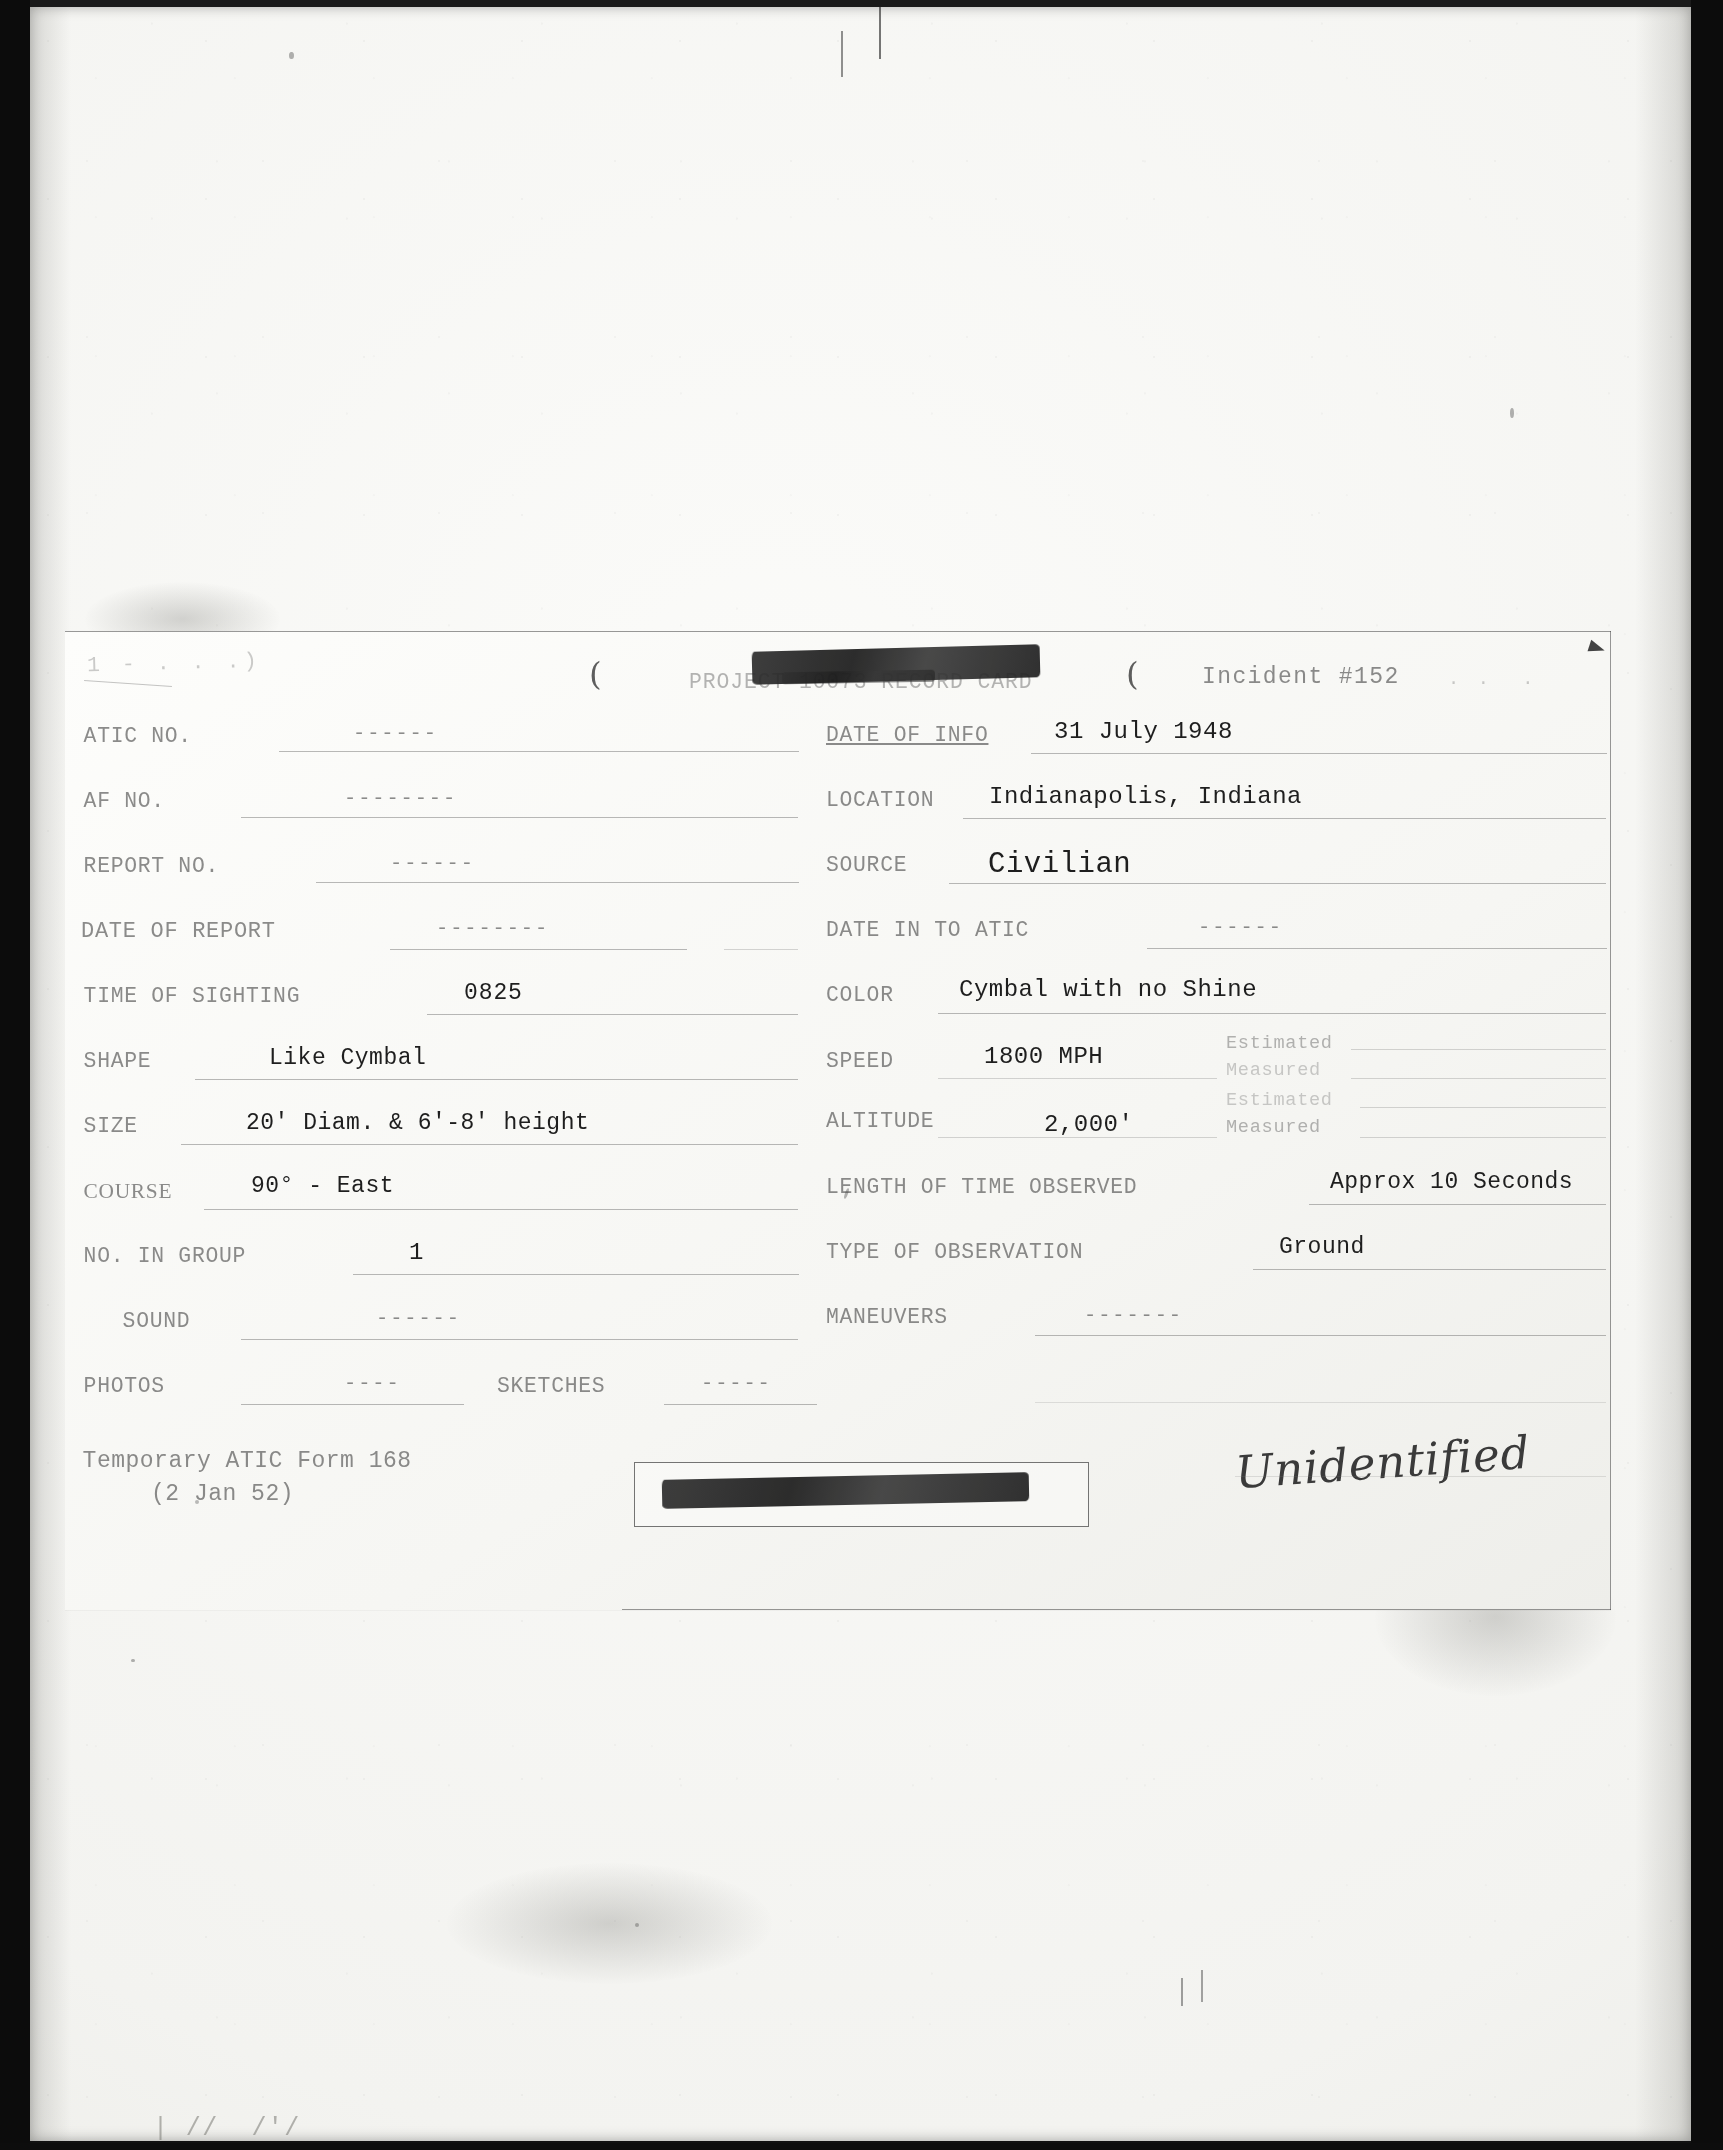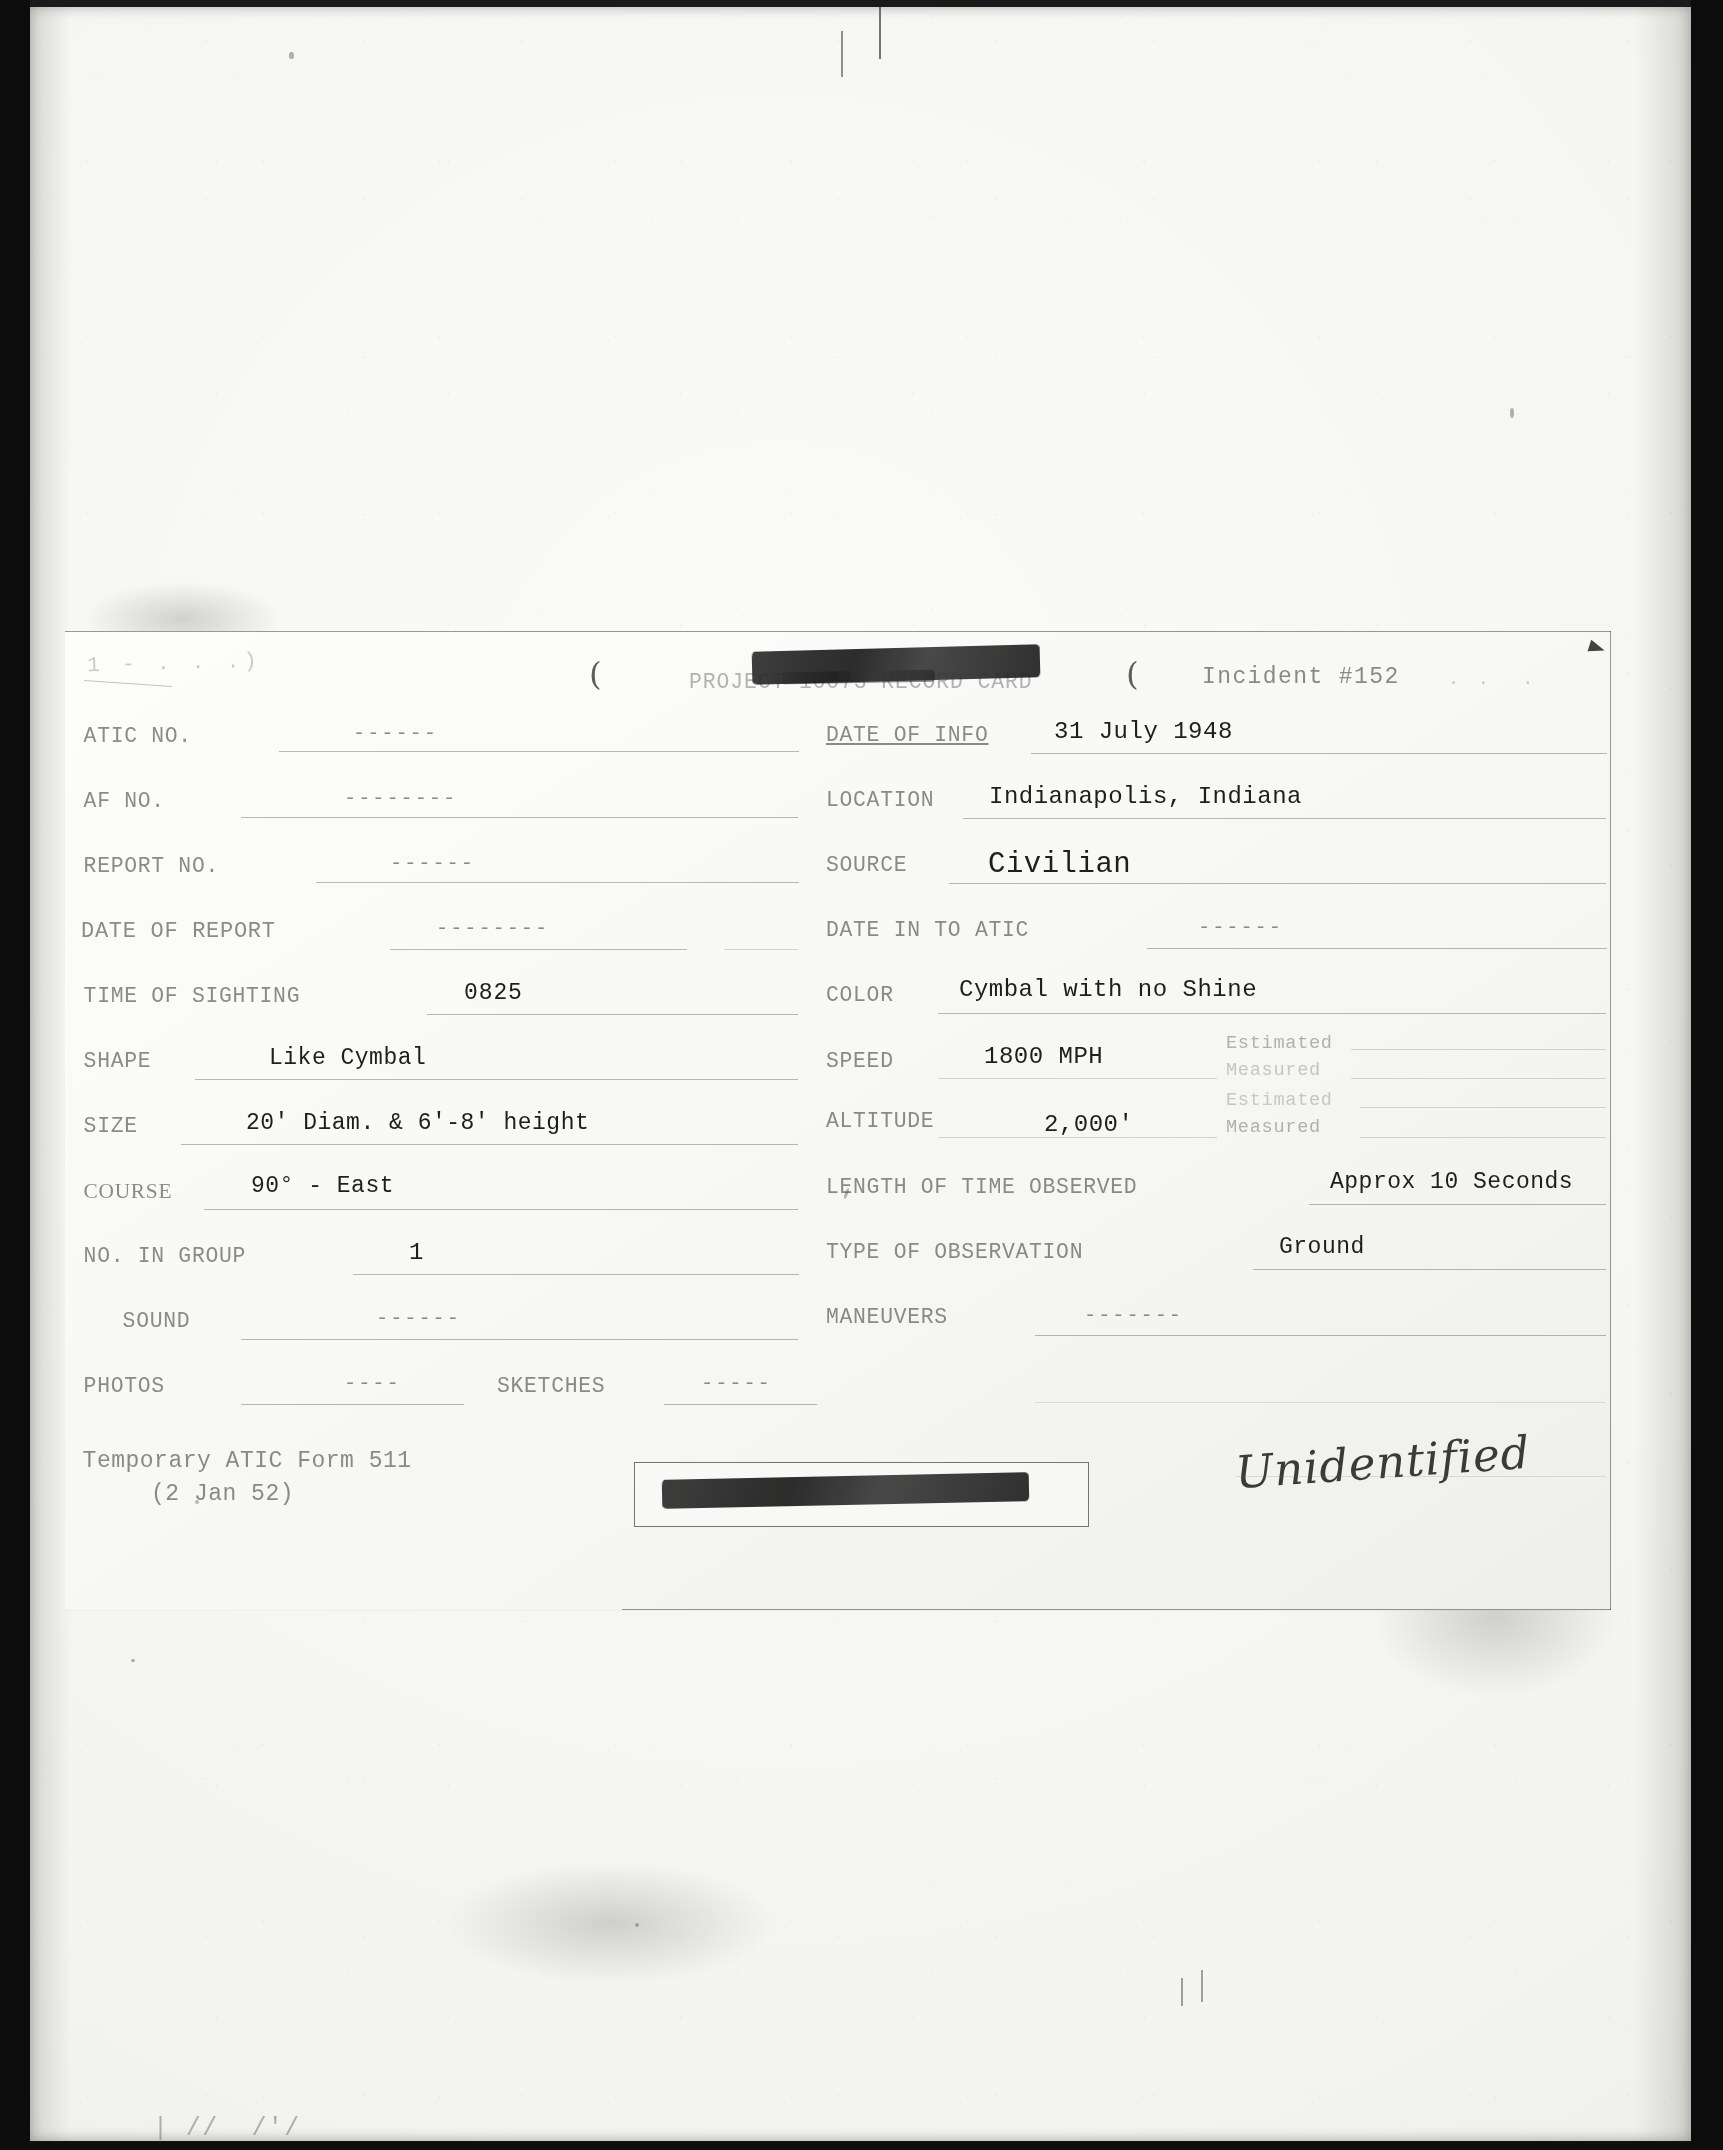--- a/index.html
+++ b/index.html
@@ -280,21 +280,21 @@
     <div class="tw faint" style="left:311px;top:676px;font-size:20.4px;letter-spacing:1.9px;">------</div>
     <div class="rule" style="left:176px;top:708px;width:557px;"></div>
 
     <div class="tw faint" style="left:18.6px;top:743px;font-size:21.4px;">PHOTOS</div>
     <div class="tw faint" style="left:279px;top:741px;font-size:20.4px;letter-spacing:1.9px;">----</div>
     <div class="tw faint" style="left:432px;top:743px;font-size:21.4px;">SKETCHES</div>
     <div class="tw faint" style="left:636px;top:741px;font-size:20.4px;letter-spacing:1.9px;">-----</div>
     <div class="rule" style="left:176px;top:773px;width:223px;"></div>
     <div class="rule" style="left:599px;top:773px;width:153px;"></div>
 
-    <div class="tw faint" style="left:17.6px;top:817px;font-size:23px;letter-spacing:0.5px;">Temporary ATIC Form 511</div>
+    <div class="tw faint" style="left:17.6px;top:817px;font-size:23px;letter-spacing:0.5px;">Temporary ATIC Form 168</div>
     <div class="tw faint" style="left:86px;top:850px;font-size:23px;letter-spacing:0.5px;">(2 Jan 52)</div>
 
     <div class="redaction-box" style="left:569px;top:831px;width:453px;height:63px;"></div>
     <div class="redaction" style="left:597px;top:845px;width:367px;height:29px;transform:rotate(-1.2deg);"></div>
 
     <div class="hand" style="left:1170px;top:805px;font-size:45px;">Unidentified</div>
 
     <div class="tw faint" style="left:761px;top:92px;font-size:21.4px;text-decoration:underline;">DATE OF INFO</div>
     <div class="tw dark" style="left:989px;top:87px;font-size:24px;letter-spacing:0.5px;">31 July 1948</div>
     <div class="rule" style="left:966px;top:122px;width:576px;"></div>

